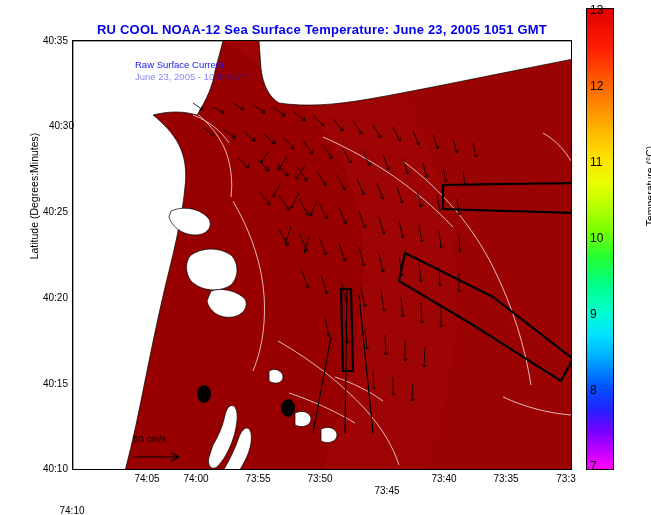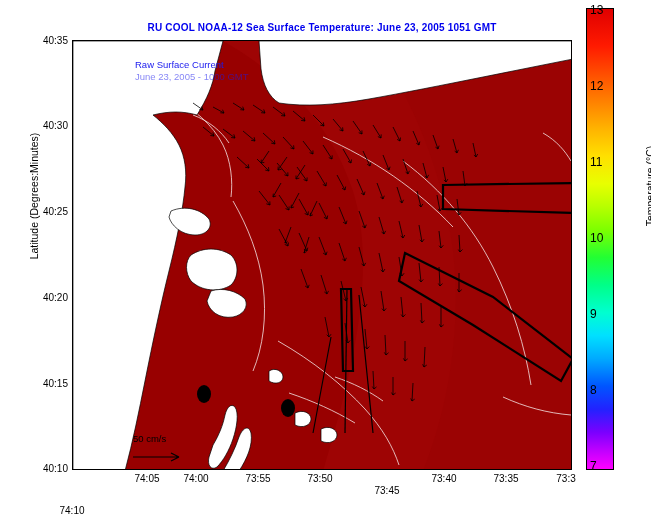--- a/index.html
+++ b/index.html
@@ -2,21 +2,21 @@
 <html><head>
 <meta charset="utf-8">
 <style>
   html,body{margin:0;padding:0;background:#ffffff;}
   body{width:651px;height:515px;font-family:"Liberation Sans",sans-serif;overflow:hidden;}
   #root{position:relative;width:651px;height:515px;background:#fff;}
 
   
   .title{
     position:absolute;left:72px;top:22px;width:500px;
-    text-align:center;color:#0000ee;font-size:10px;font-weight:bold;
+    text-align:center;color:#0000ee;font-size:13px;font-weight:bold;
     letter-spacing:0.2px;white-space:nowrap;
   }
 
   
   .plot-frame{
     position:absolute;left:72px;top:40px;width:500px;height:430px;
     border:1px solid #000;box-sizing:border-box;background:#bef264;overflow:hidden;
   }
   .sea{position:absolute;left:0;top:0;width:100%;height:100%;background:#980000;}
 
@@ -252,21 +252,21 @@
   <div class="xtick" style="left:122px;top:473px;">74:05</div>
   <div class="xtick" style="left:171px;top:473px;">74:00</div>
   <div class="xtick" style="left:233px;top:473px;">73:55</div>
   <div class="xtick" style="left:295px;top:473px;">73:50</div>
   <div class="xtick" style="left:362px;top:473px;margin-top:12px;">73:45</div>
   <div class="xtick" style="left:419px;top:473px;">73:40</div>
   <div class="xtick" style="left:481px;top:473px;">73:35</div>
   <div class="xtick" style="left:541px;top:473px;">73:3</div>
 
   <div class="ytick" style="left:22px;top:35px;">40:35</div>
-  <div class="ytick" style="left:22px;top:120px;">40:30</div>
+  <div class="ytick" style="left:28px;top:120px;">40:30</div>
   <div class="ytick" style="left:22px;top:206px;">40:25</div>
   <div class="ytick" style="left:22px;top:292px;">40:20</div>
   <div class="ytick" style="left:22px;top:378px;">40:15</div>
   <div class="ytick" style="left:22px;top:463px;">40:10</div>
 
   <div class="yaxis-title">Latitude (Degrees:Minutes)</div>
 
   <div class="cbar"></div>
   <div class="cbar-tick" style="top:3px;">13</div>
   <div class="cbar-tick" style="top:79px;">12</div>

